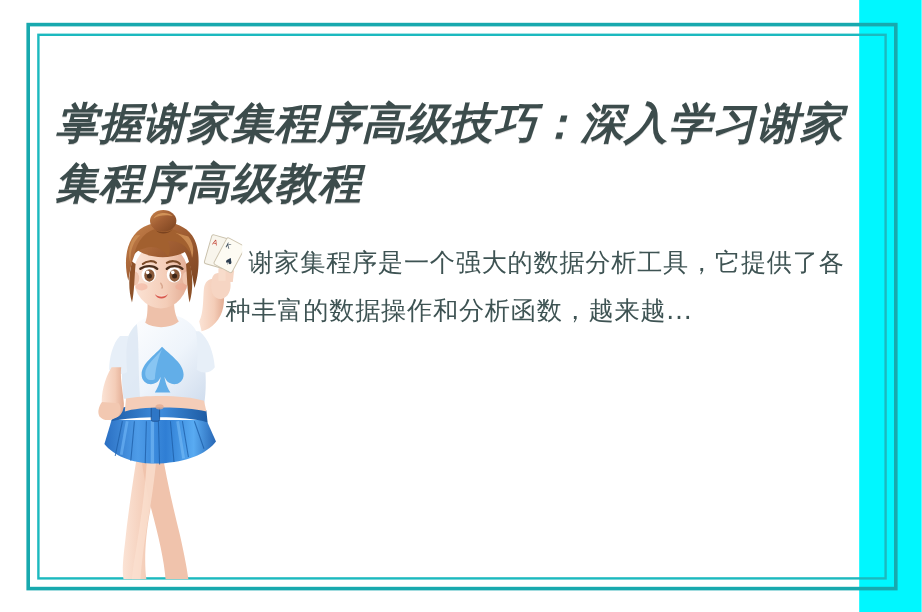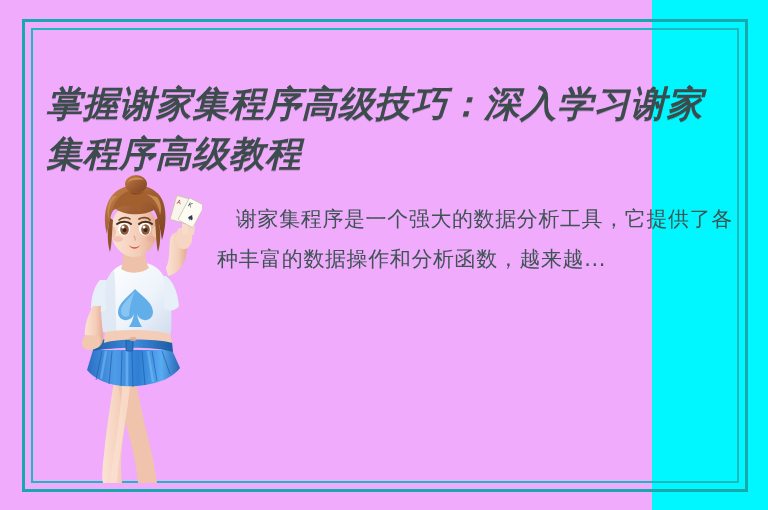--- a/index.html
+++ b/index.html
@@ -8,23 +8,23 @@
   }
   body {
     width: 768px;
     height: 510px;
     overflow: hidden;
     background: #00f7ff;
     font-family: "DejaVu Sans", "Liberation Sans", sans-serif;
   }
   #card {
     position: relative;
-    width: 652px;
+    width: 716px;
     height: 510px;
-    background: #f0abfc;
+    background: #ffffff;
     box-sizing: border-box;
   }
   
   #frame-outer {
     position: absolute;
     left: 22px;
     top: 19px;
     width: 726px;
     height: 473px;
     border: 3px solid #18a9ae;
@@ -54,21 +54,21 @@
     font-style: italic;
     letter-spacing: 0.5px;
     font-family: "DejaVu Serif", "Liberation Serif", serif;
     text-shadow: 0 1px 0 rgba(0,0,0,0.18);
     white-space: normal;
     word-break: break-all;
   }
   
   #body-text {
     position: absolute;
-    left: 217px;
+    left: 188px;
     top: 178px;
     width: 532px;
     color: #3e5353;
     font-size: 21px;
     line-height: 40px;
     text-indent: 19px;
     letter-spacing: 0.6px;
     font-family: "DejaVu Sans", "Liberation Sans", sans-serif;
     word-break: break-all;
   }

